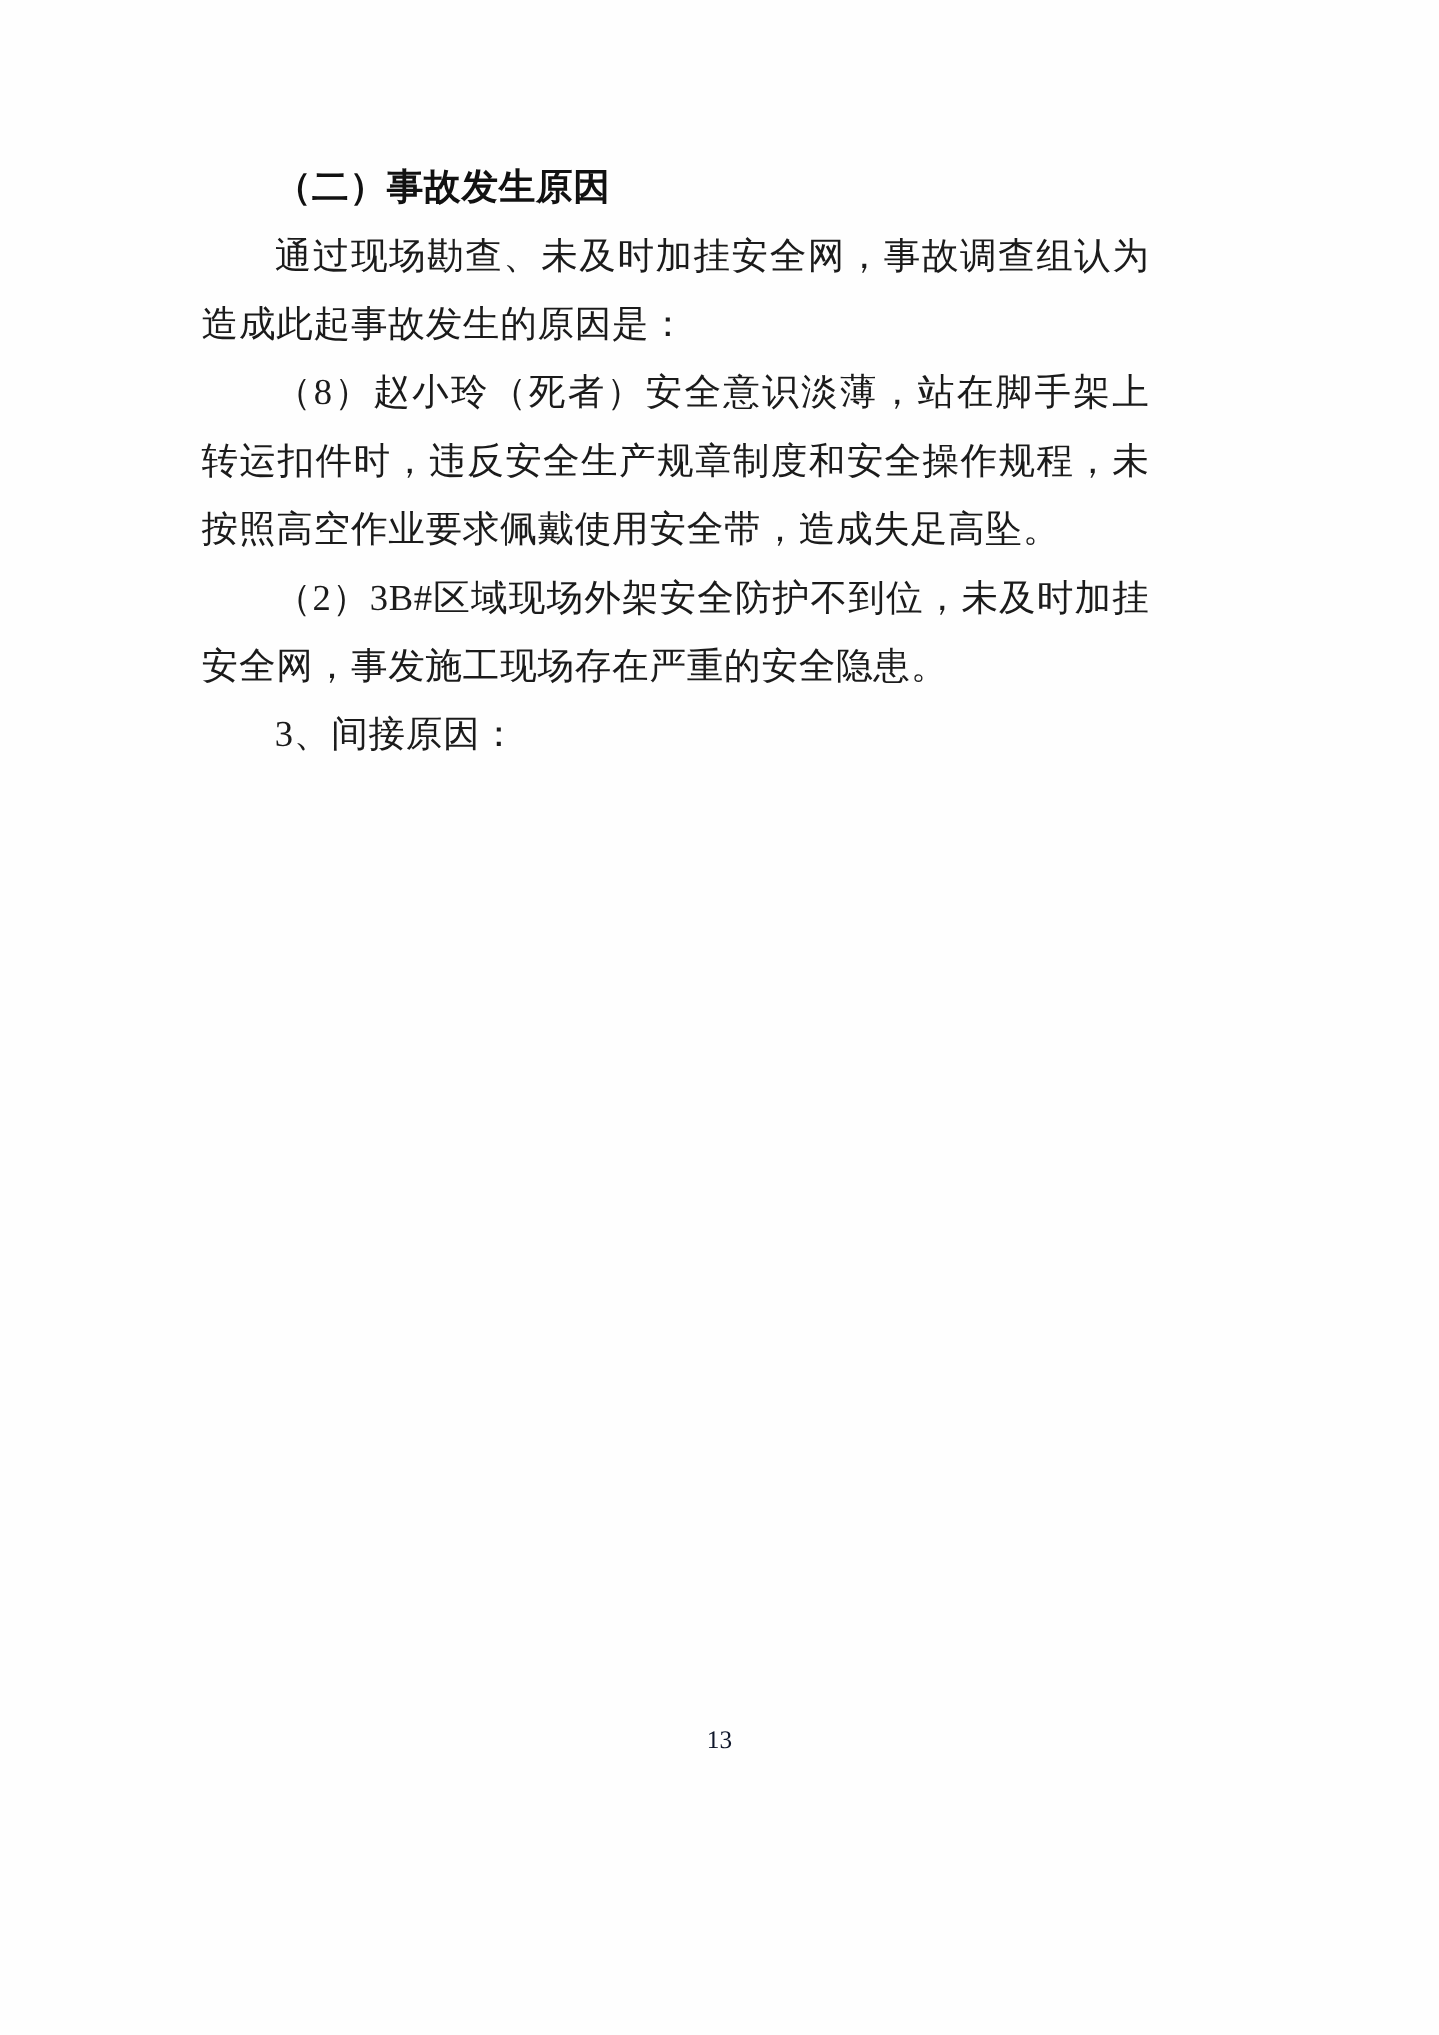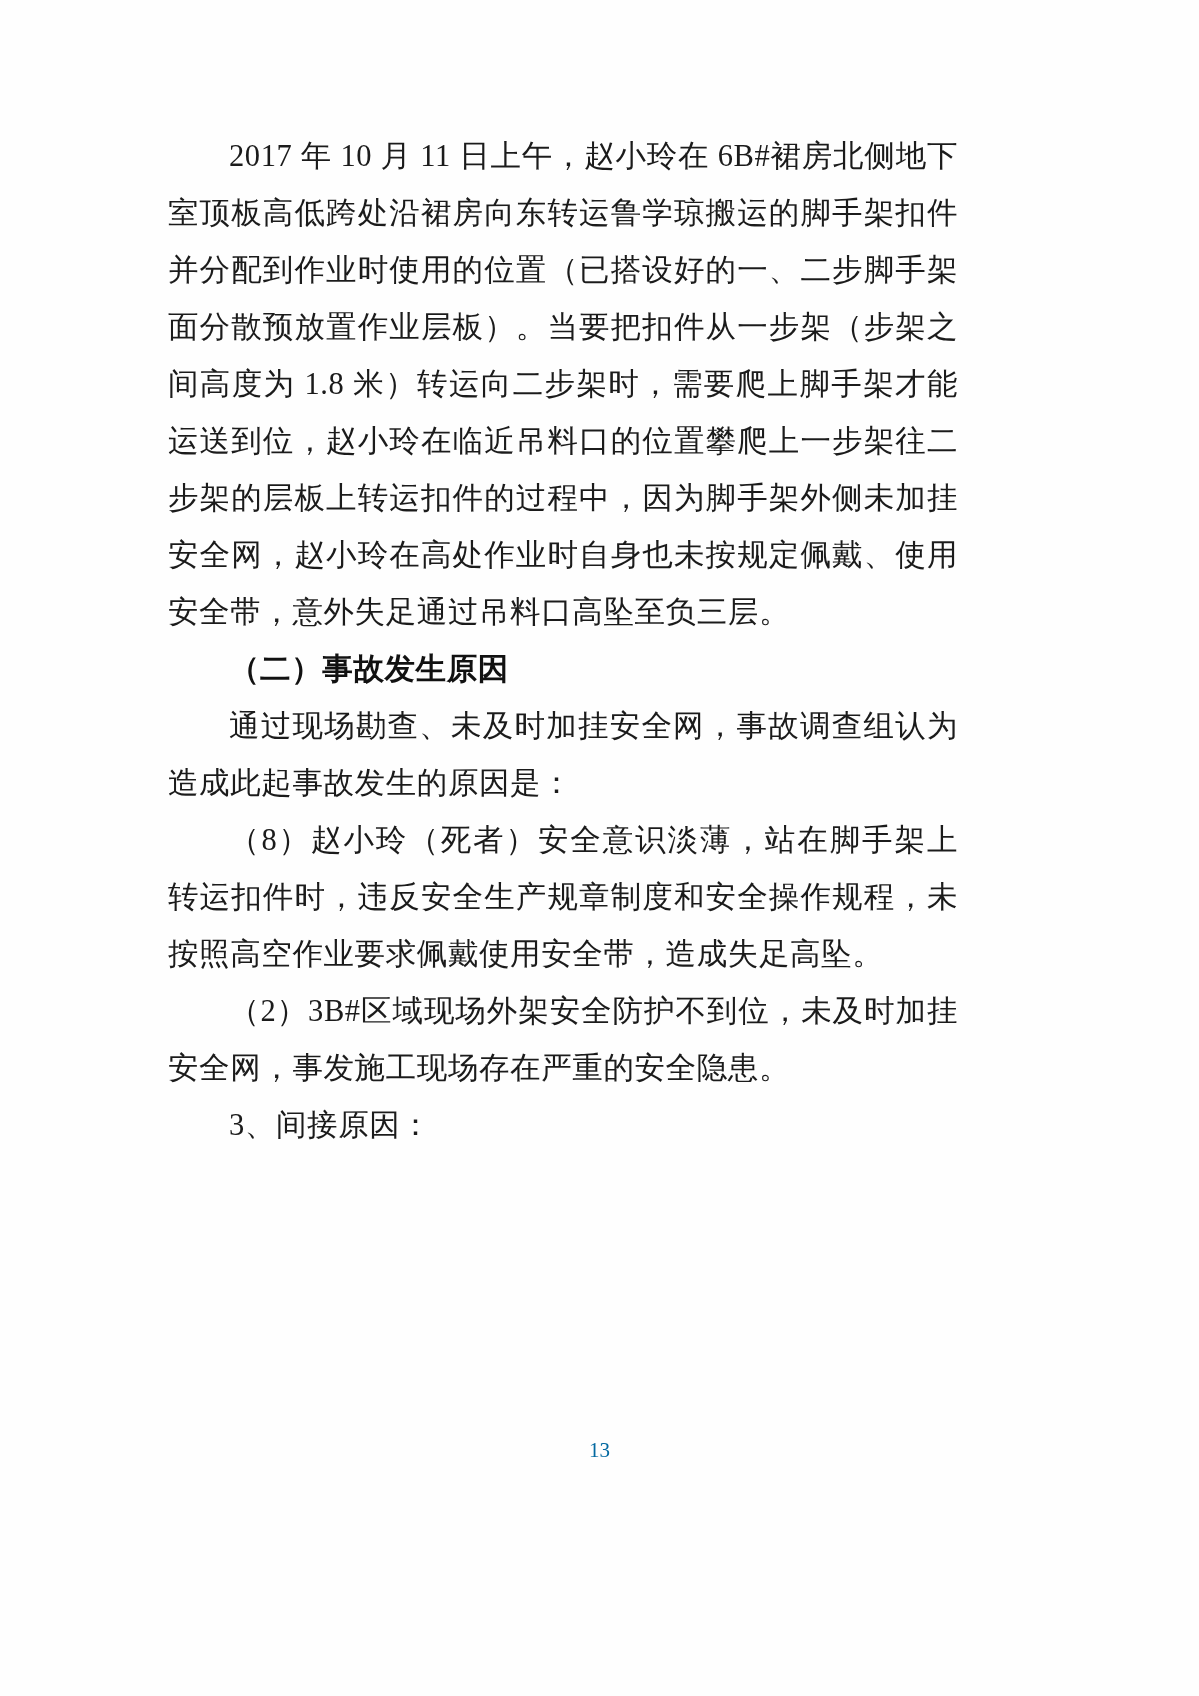--- a/index.html
+++ b/index.html
@@ -50,30 +50,29 @@
     margin: 0;
     color: #111111;
   }
   .page-number {
     position: absolute;
     top: 1438px;
     left: 0;
     width: 1199px;
     text-align: center;
     font-size: 21px;
-    color: #0369a1;
+    color: #0f172a;
     font-family: "Liberation Serif", serif;
   }
 </style>
 </head>
 <body>
 
 <div class="page">
   <div class="content">
-    <p class="para indent">2017 年 10 月 11 日上午，赵小玲在 6B#裙房北侧地下室顶板高低跨处沿裙房向东转运鲁学琼搬运的脚手架扣件并分配到作业时使用的位置（已搭设好的一、二步脚手架面分散预放置作业层板）。当要把扣件从一步架（步架之间高度为 1.8 米）转运向二步架时，需要爬上脚手架才能运送到位，赵小玲在临近吊料口的位置攀爬上一步架往二步架的层板上转运扣件的过程中，因为脚手架外侧未加挂安全网，赵小玲在高处作业时自身也未按规定佩戴、使用安全带，意外失足通过吊料口高坠至负三层。</p>
     <p class="heading">（二）事故发生原因</p>
     <p class="para indent">通过现场勘查、未及时加挂安全网，事故调查组认为造成此起事故发生的原因是：</p>
     <p class="para indent">（8）赵小玲（死者）安全意识淡薄，站在脚手架上转运扣件时，违反安全生产规章制度和安全操作规程，未按照高空作业要求佩戴使用安全带，造成失足高坠。</p>
     <p class="para indent">（2）3B#区域现场外架安全防护不到位，未及时加挂安全网，事发施工现场存在严重的安全隐患。</p>
     <p class="para indent">3、间接原因：</p>
   </div>
   <div class="page-number">13</div>
 </div>
 
 </body></html>

